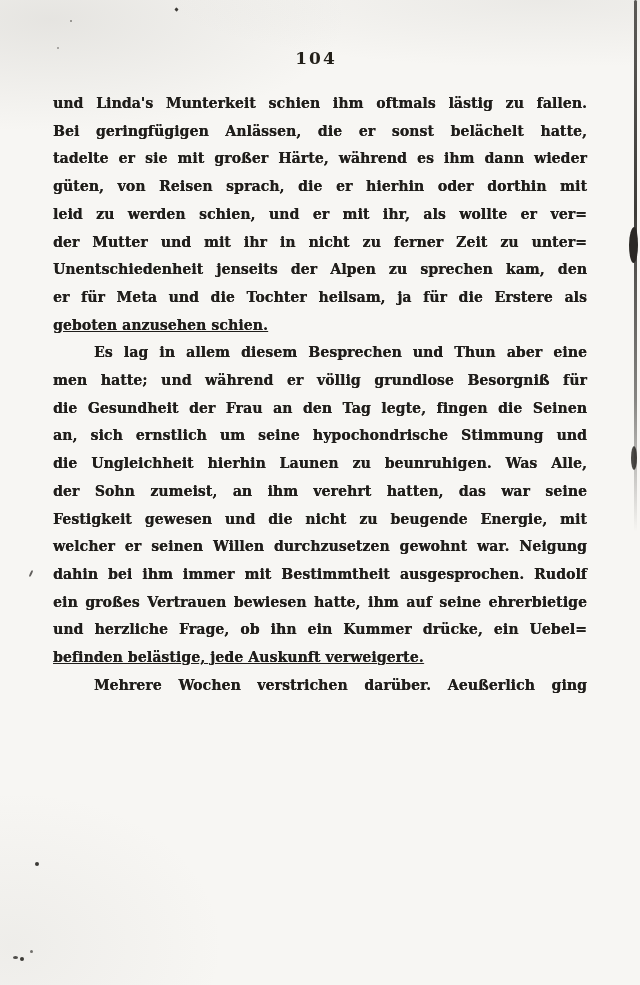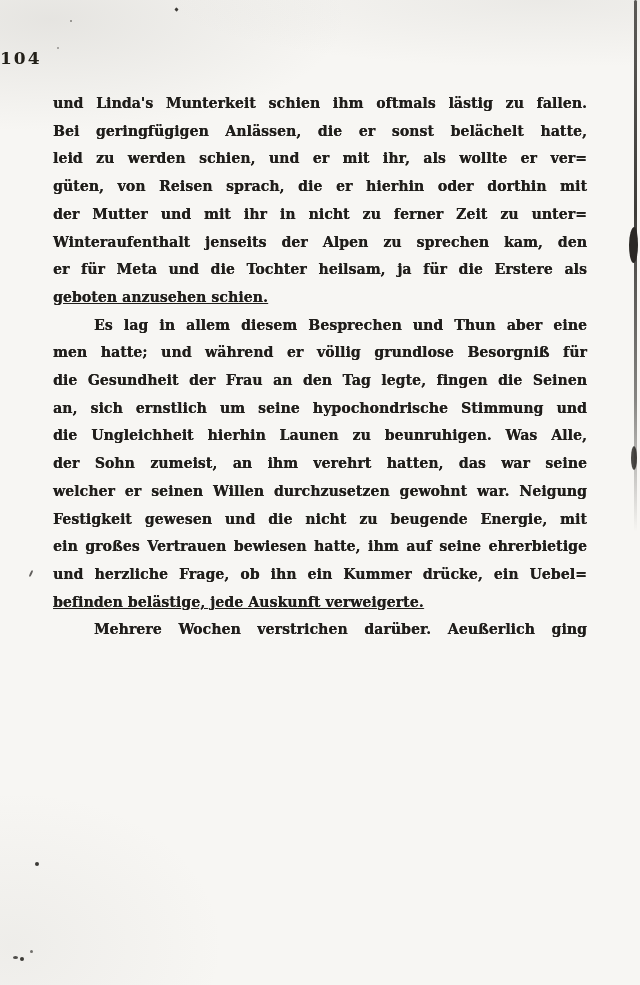--- a/index.html
+++ b/index.html
@@ -19,21 +19,21 @@
       radial-gradient(ellipse 420px 160px at 8% 2%, rgba(150,148,142,0.18), rgba(150,148,142,0) 70%),
       radial-gradient(ellipse 500px 90px at 85% 0%, rgba(160,158,152,0.14), rgba(160,158,152,0) 75%),
       radial-gradient(ellipse 300px 220px at 2% 96%, rgba(160,158,152,0.10), rgba(160,158,152,0) 70%),
       linear-gradient(var(--paper), var(--paper));
     font-family: "DejaVu Serif", "Liberation Serif", serif;
     color: var(--ink);
   }
   .page-number {
     position: absolute;
     top: 48px; left: 0; right: 8px;
-    text-align: left;
+    text-align: center;
     font-size: 17px;
     font-weight: 600;
     letter-spacing: 2px;
     color: #232019;
   }
   .text-block {
     position: absolute;
     top: 90px;
     left: 53px;
     width: 534px;
@@ -95,34 +95,36 @@
 </style>
 </head>
 <body>
 
 <div class="page">
   <div class="page-number">104</div>
 
   <div class="text-block">
       <div class="line">und Linda's Munterkeit schien ihm oftmals lästig zu fallen.</div>
       <div class="line">Bei geringfügigen Anlässen, die er sonst belächelt hatte,</div>
+      <div class="line">tadelte er sie mit großer Härte, während es ihm dann wieder</div>
+      <div class="line">güten, von Reisen sprach, die er hierhin oder dorthin mit</div>
       <div class="line">leid zu werden schien, und er mit ihr, als wollte er ver=</div>
-      <div class="line">güten, von Reisen sprach, die er hierhin oder dorthin mit</div>
       <div class="line">der Mutter und mit ihr in nicht zu ferner Zeit zu unter=</div>
-      <div class="line">Winteraufenthalt jenseits der Alpen zu sprechen kam, den</div>
+      <div class="line">Unentschiedenheit jenseits der Alpen zu sprechen kam, den</div>
       <div class="line">er für Meta und die Tochter heilsam, ja für die Erstere als</div>
       <div class="line unjust">geboten anzusehen schien.</div>
       <div class="line indent">Es lag in allem diesem Besprechen und Thun aber eine</div>
       <div class="line">men hatte; und während er völlig grundlose Besorgniß für</div>
       <div class="line">die Gesundheit der Frau an den Tag legte, fingen die Seinen</div>
       <div class="line">an, sich ernstlich um seine hypochondrische Stimmung und</div>
       <div class="line">die Ungleichheit hierhin Launen zu beunruhigen.  Was Alle,</div>
       <div class="line">der Sohn zumeist, an ihm verehrt hatten, das war seine</div>
+      <div class="line">Festigkeit gewesen und die nicht zu beugende Energie, mit</div>
       <div class="line">welcher er seinen Willen durchzusetzen gewohnt war.  Neigung</div>
-      <div class="line">Festigkeit gewesen und die nicht zu beugende Energie, mit</div>
+      <div class="line">dahin bei ihm immer mit Bestimmtheit ausgesprochen.  Rudolf</div>
       <div class="line">ein großes Vertrauen bewiesen hatte, ihm auf seine ehrerbietige</div>
       <div class="line">und herzliche Frage, ob ihn ein Kummer drücke, ein Uebel=</div>
       <div class="line unjust">befinden belästige, jede Auskunft verweigerte.</div>
       <div class="line indent">Mehrere Wochen verstrichen darüber.  Aeußerlich ging</div>
     </div>
 
   <div class="edge-line"></div>
   <div class="edge-blob-1"></div>
   <div class="edge-blob-2"></div>
 

